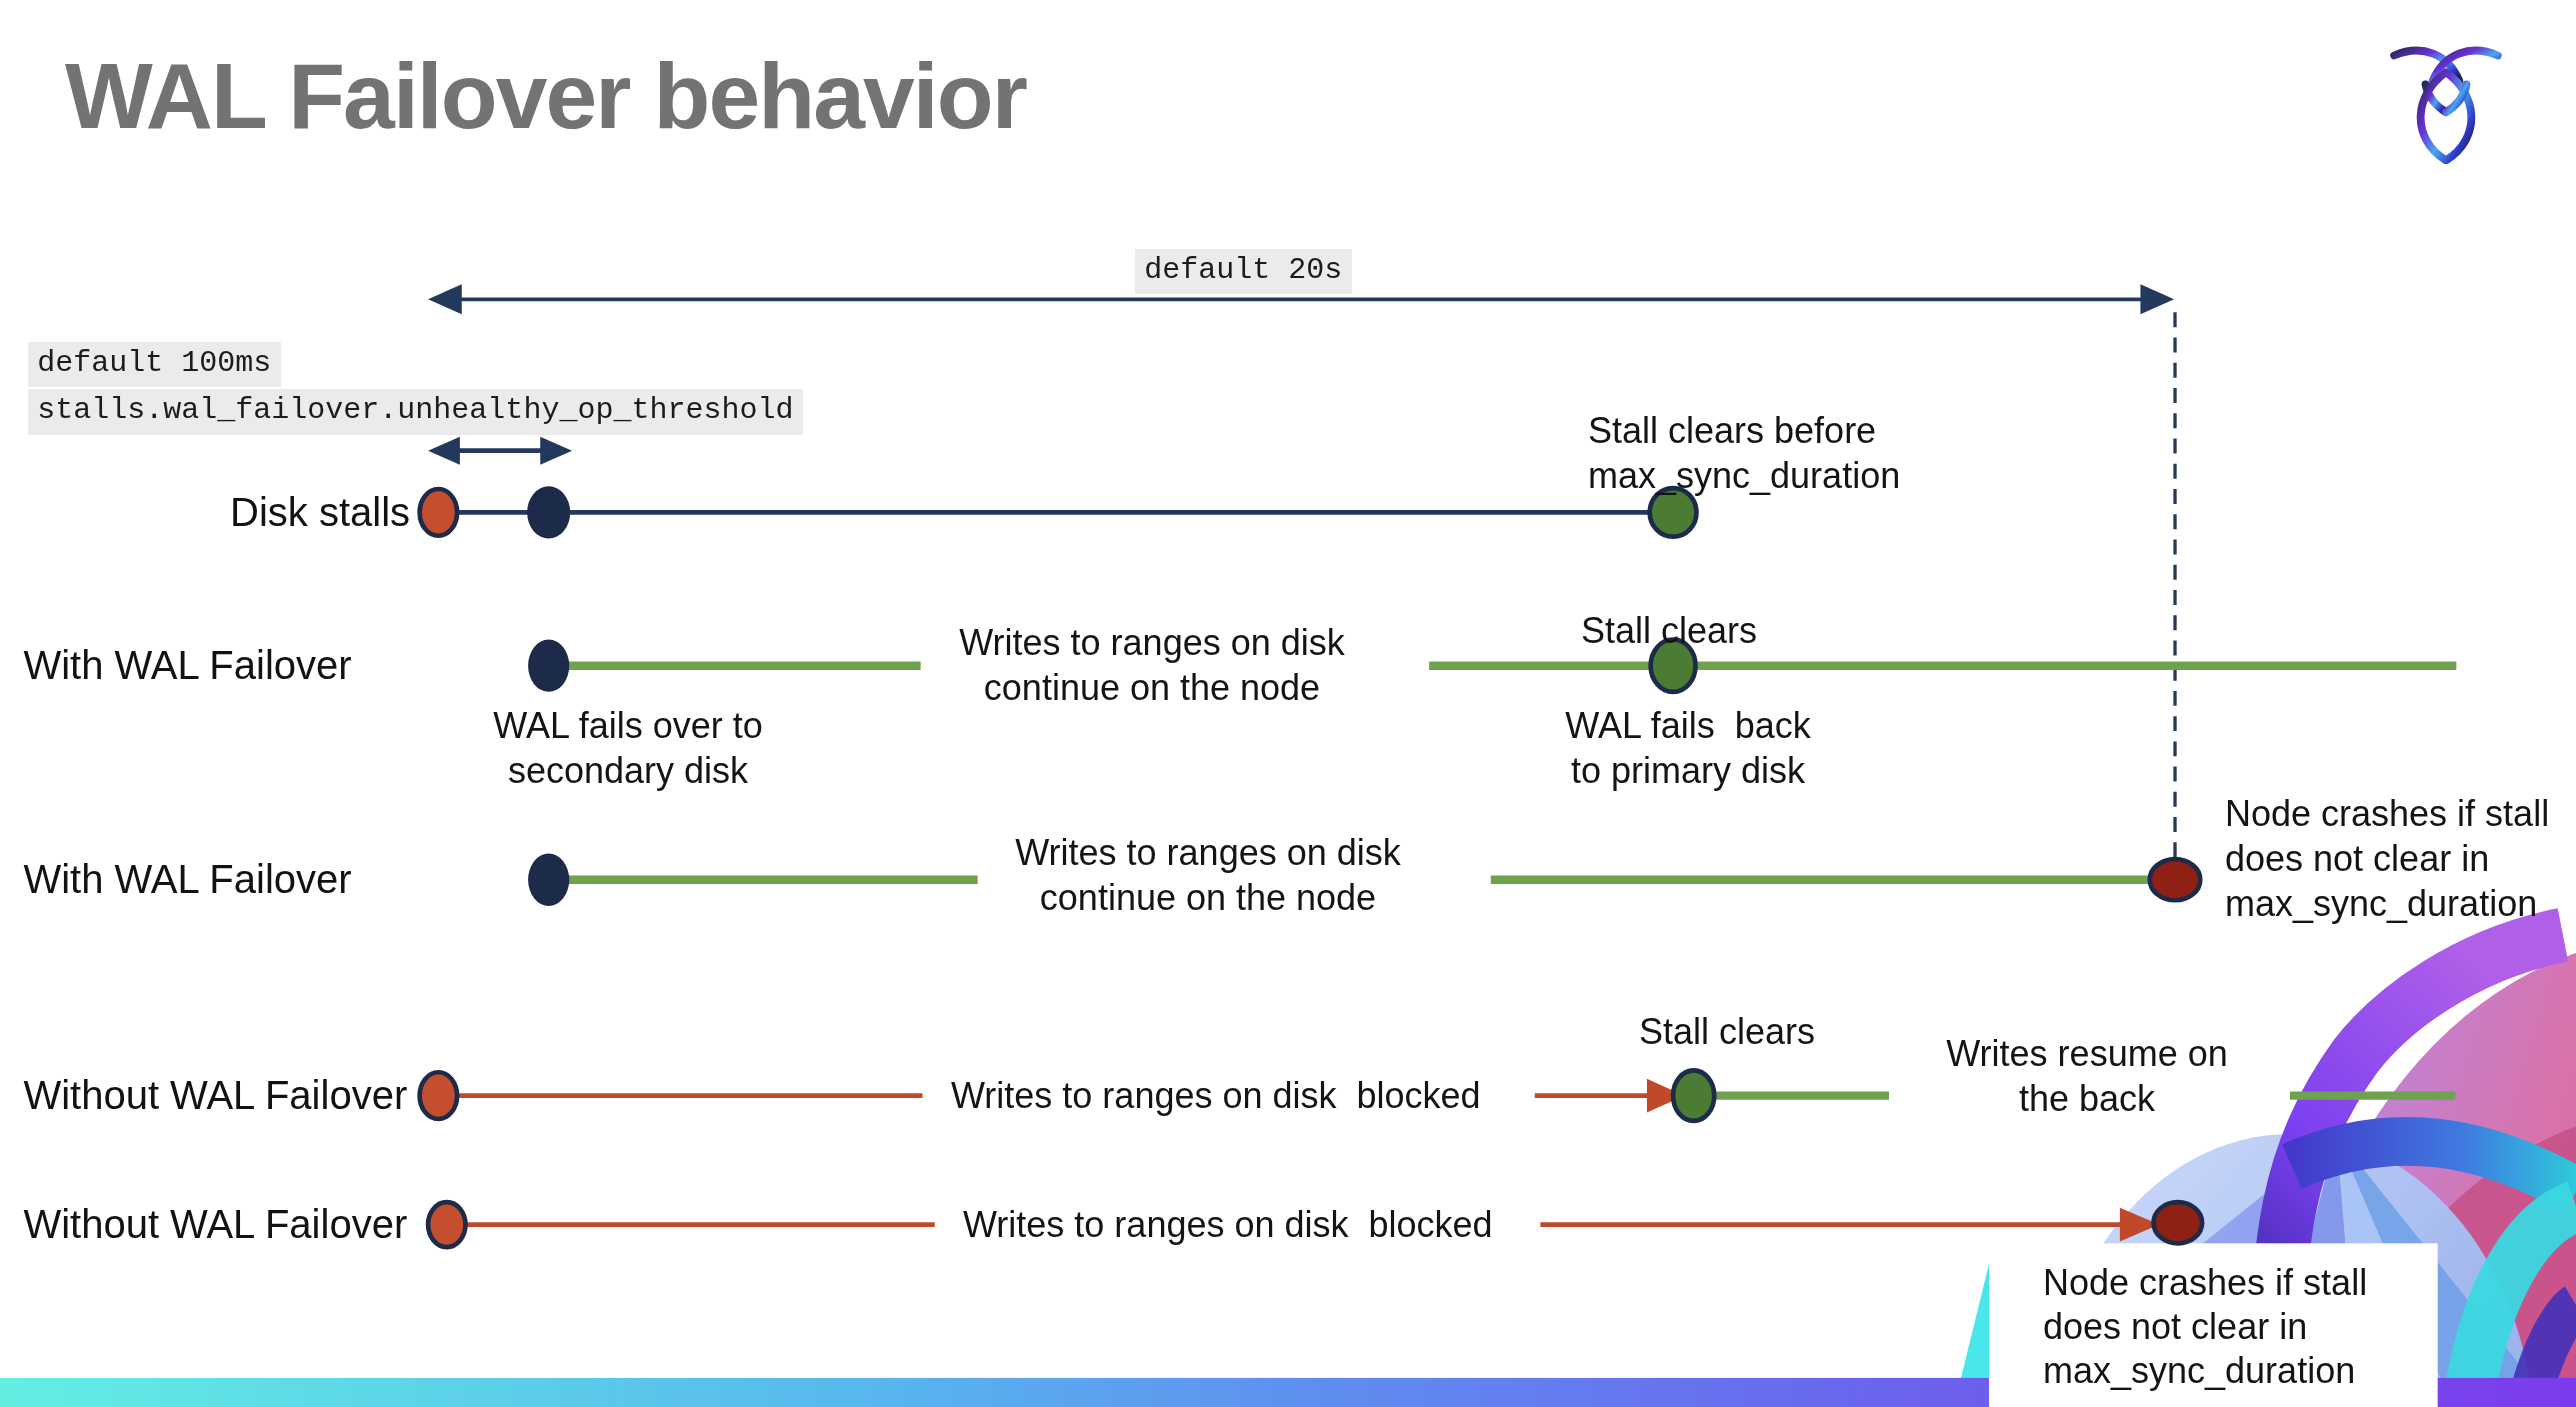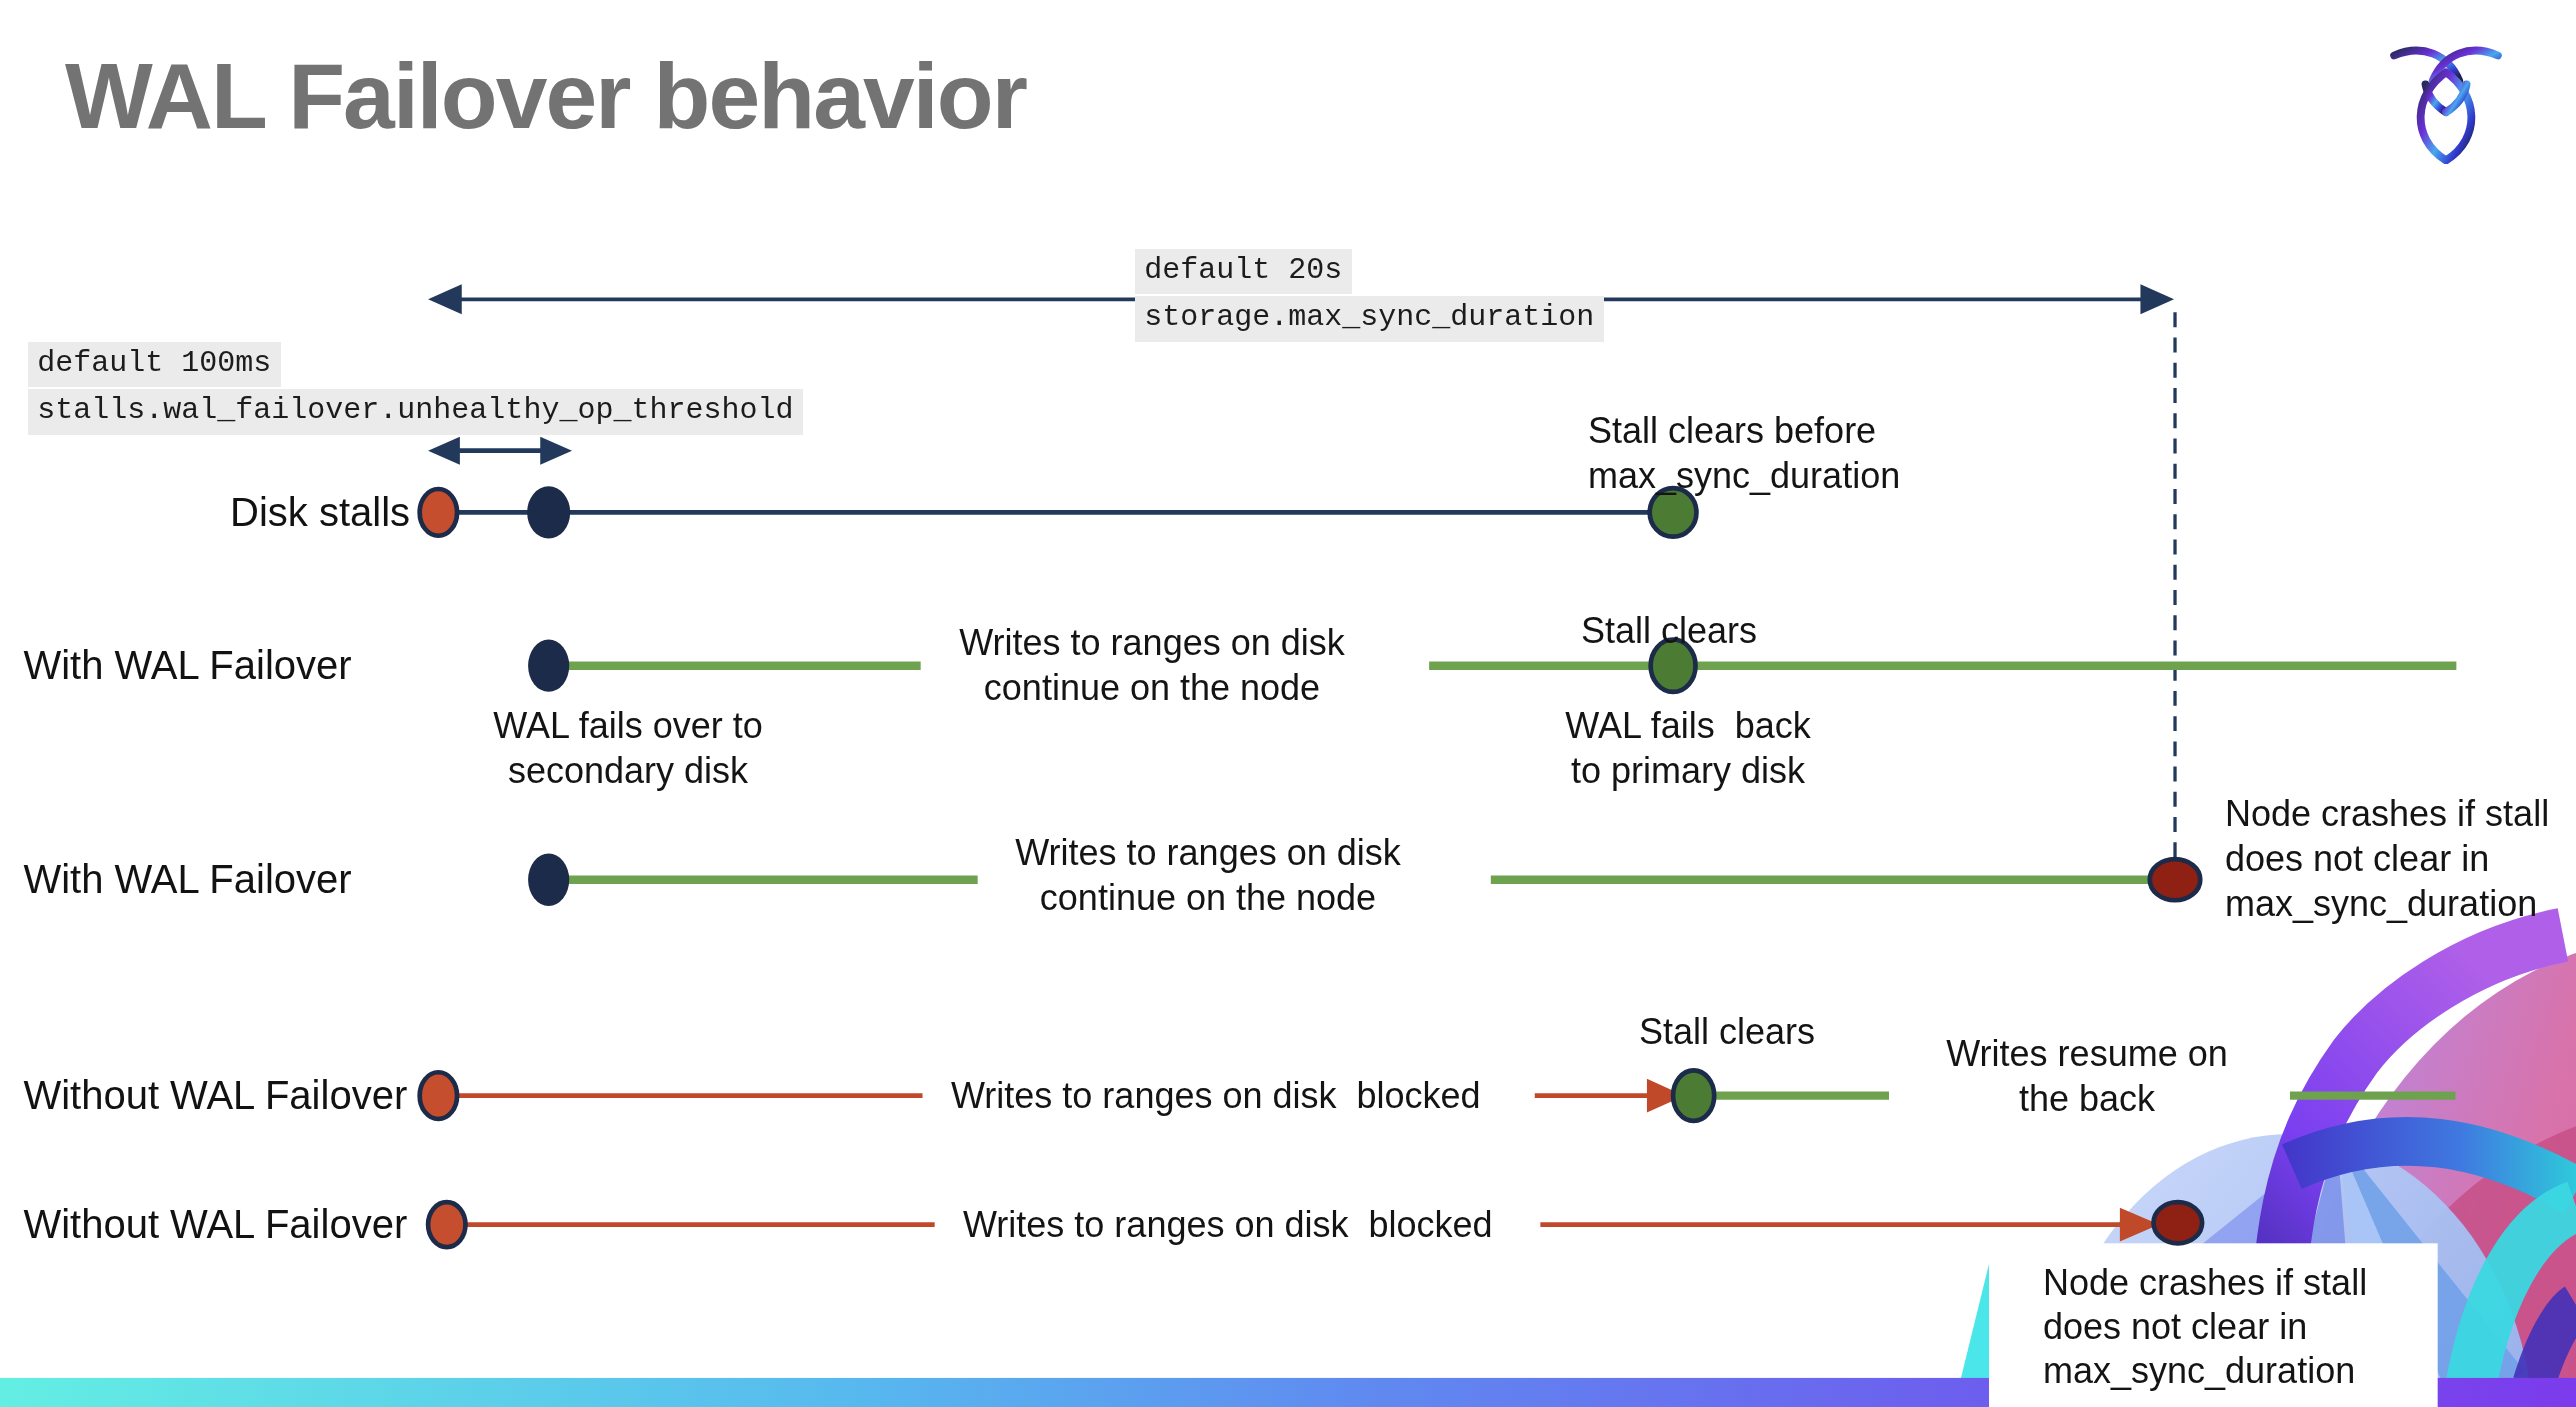--- a/index.html
+++ b/index.html
@@ -144,21 +144,20 @@
       <path d="M50,97 L50,59"></path>
       <path d="M50,59 C42,54 35,46 33,36"></path>
       <path d="M50,59 C58,54 65,46 67,36"></path>
     </g>
   </svg>
 
   <div class="abs title">WAL Failover behavior</div>
 
   <div class="abs" style="left:1135px;top:249px;">
     <div class="code chip">default 20s</div><br>
-    <div class="code chip" style="margin-top:1.9px;">storage.max_sync_duration</div>
   </div>
   <div class="abs" style="left:28px;top:342px;">
     <div class="code chip">default 100ms</div><br>
     <div class="code chip" style="margin-top:1.9px;">stalls.wal_failover.unhealthy_op_threshold</div>
   </div>
 
   <div class="abs rowlbl" style="left:230px;top:490px;">Disk stalls</div>
   <div class="abs rowlbl" style="left:23.4px;top:643px;">With WAL Failover</div>
   <div class="abs rowlbl" style="left:23.4px;top:857px;">With WAL Failover</div>
   <div class="abs rowlbl" style="left:23.4px;top:1073px;">Without WAL Failover</div>

